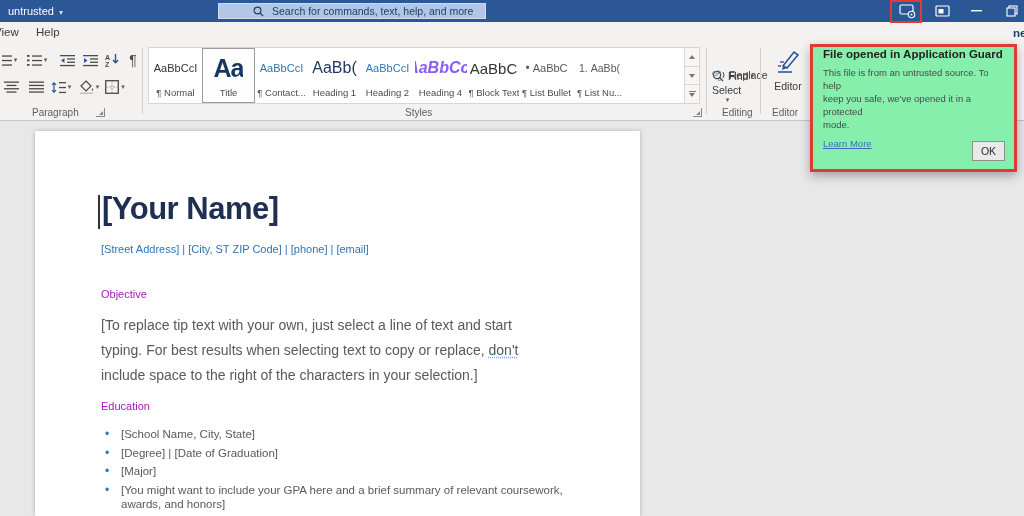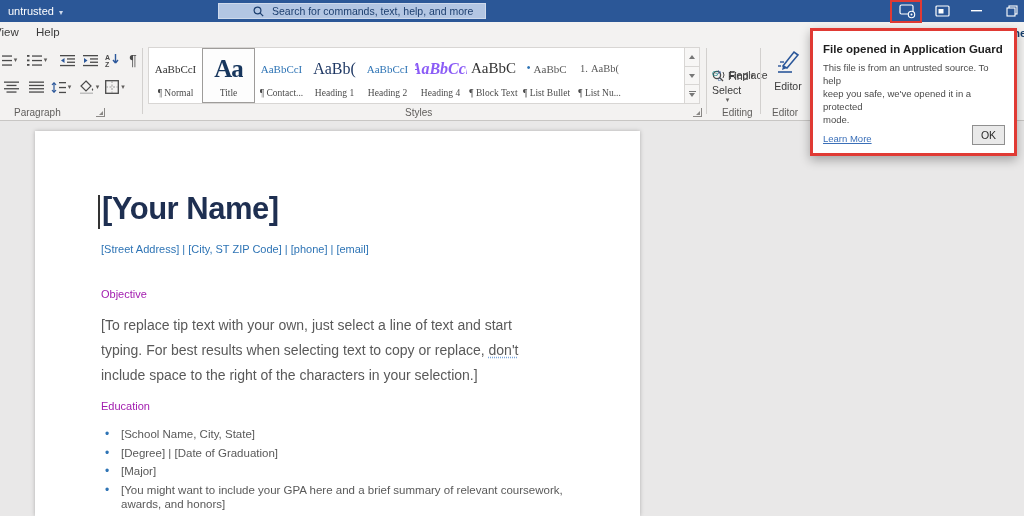--- a/index.html
+++ b/index.html
@@ -28,21 +28,21 @@
   .vdiv { top:3px; width:1px; height:66px; background:#d2d0ce; }
   .ric { width:22px; height:22px; display:flex; align-items:center; justify-content:center; }
   .has-caret::after { content:"▾"; font-size:7px; color:#605e5c; margin-left:2px; }
   .launcher { width:9px; height:9px; border-right:1px solid #8a8886; border-bottom:1px solid #8a8886; position:absolute; }
   .launcher::after { content:""; position:absolute; right:1px; bottom:1px; width:0; height:0;
                      border-left:4px solid transparent; border-bottom:4px solid #8a8886; }
   .pilcrow-glyph { font-size:14px; color:#4a4a4a; }
 
   
   #styles-gallery { left:148px; top:2px; width:552px; height:57px; background:#fff; border:1px solid #d8d6d4; display:flex; }
-  #styles-items { display:flex; width:535px;font-family:Liberation Serif, serif; }
+  #styles-items { display:flex; width:535px; }
   .sitem { width:53px; height:100%; display:flex; flex-direction:column; align-items:center; justify-content:flex-end;
            padding-bottom:4px; border:1px solid transparent; }
   .sitem.selected { border:1px solid #9e9c9a; background:#fdfdfd; }
   .sprev { flex:1; display:flex; align-items:center; justify-content:center; white-space:nowrap; overflow:hidden; max-width:52px; }
   .slabel { font-size:9.5px; color:#4a4a4a; white-space:nowrap; overflow:hidden; max-width:50px; }
   .p-normal { font-size:11px; color:#333; }
   .p-title  { font-size:25px; font-weight:bold; color:#17365d; letter-spacing:-1px; }
   .p-contact{ font-size:11px; color:#2e74b5; }
   .p-h1 { font-size:16px; color:#1f3864; }
   .p-h2 { font-size:11px; color:#2e74b5; }
@@ -75,22 +75,22 @@
   .doc-h { left:66px; font-size:11px; color:#a21caf; }
   #objective-heading { top:157px; }
   #objective-body { left:66px; top:182px; width:470px; font-size:14px; line-height:25px; color:#595959; }
   .dotted-ul { text-decoration:underline; text-decoration-style:dotted; text-underline-offset:2px; text-decoration-color:#7da7d9; }
   #education-heading { top:269px; }
   #education-list { left:70px; top:296px; width:480px; list-style:none; }
   #education-list li { font-size:11.5px; color:#595959; line-height:14.5px; margin-bottom:4px; padding-left:16px; position:relative; }
   #education-list li .dot { position:absolute; left:0; top:0; color:#2e74b5; font-size:12px; }
 
   
-  #popup { left:810px; top:28px; width:207px; height:128px; background:#ffffff; border:3px solid #e03a34;
-           box-shadow:0 4px 10px rgba(0,0,0,.3); z-index:10; padding:12px 10px; }
+  #popup { left:810px; top:44px; width:207px; height:128px; background:#86efac; border:3px solid #e03a34;
+           box-shadow:0 4px 10px rgba(0,0,0,.3); z-index:10; padding:1px 10px; }
   #popup-title { font-size:11.5px; font-weight:600; color:#1f1f1f; margin-bottom:6px; }
   #popup-body { font-size:9.5px; color:#4a4a4a; line-height:13px; }
   #popup-link { display:inline-block; margin-top:7px; font-size:9.5px; color:#3a6fb8; text-decoration:underline; }
   #popup-ok { position:absolute; right:9px; bottom:8px; width:33px; height:20px; background:#e9e9e9;
               border:1px solid #8f8f8f; font-size:10.5px; color:#2b2b2b; display:flex; align-items:center; justify-content:center; }
 
   svg { display:block; }
 </style>
 </head>
 <body>
@@ -234,21 +234,21 @@
         <rect x="1" y="12.5" width="13" height="1.5" fill="#bfbfbf"></rect>
       </svg>
   </div>
   <div class="abs ric has-caret" style="left:104px;top:31px;">
     <svg width="14" height="14" viewBox="0 0 14 14">
         <rect x="0.7" y="0.7" width="12.6" height="12.6" fill="none" stroke="#4a4a4a" stroke-width="1.3"></rect>
         <line x1="7" y1="1" x2="7" y2="13" stroke="#9a9a9a" stroke-width="1" stroke-dasharray="2 1.5"></line>
         <line x1="1" y1="7" x2="13" y2="7" stroke="#9a9a9a" stroke-width="1" stroke-dasharray="2 1.5"></line>
       </svg>
   </div>
-  <div class="abs grp-label" style="left:14px;">Paragraph</div>
+  <div class="abs grp-label" style="left:32px;">Paragraph</div>
   <div class="abs launcher" style="left:96px;top:63px;"></div>
   <div class="abs vdiv" style="left:142px;"></div>
 
   <div id="styles-gallery" class="abs">
     <div id="styles-items">
       <div class="sitem">
         <div class="sprev p-normal">
             <span>AaBbCcI</span>
           </div>
         <div class="slabel">¶ Normal</div>

